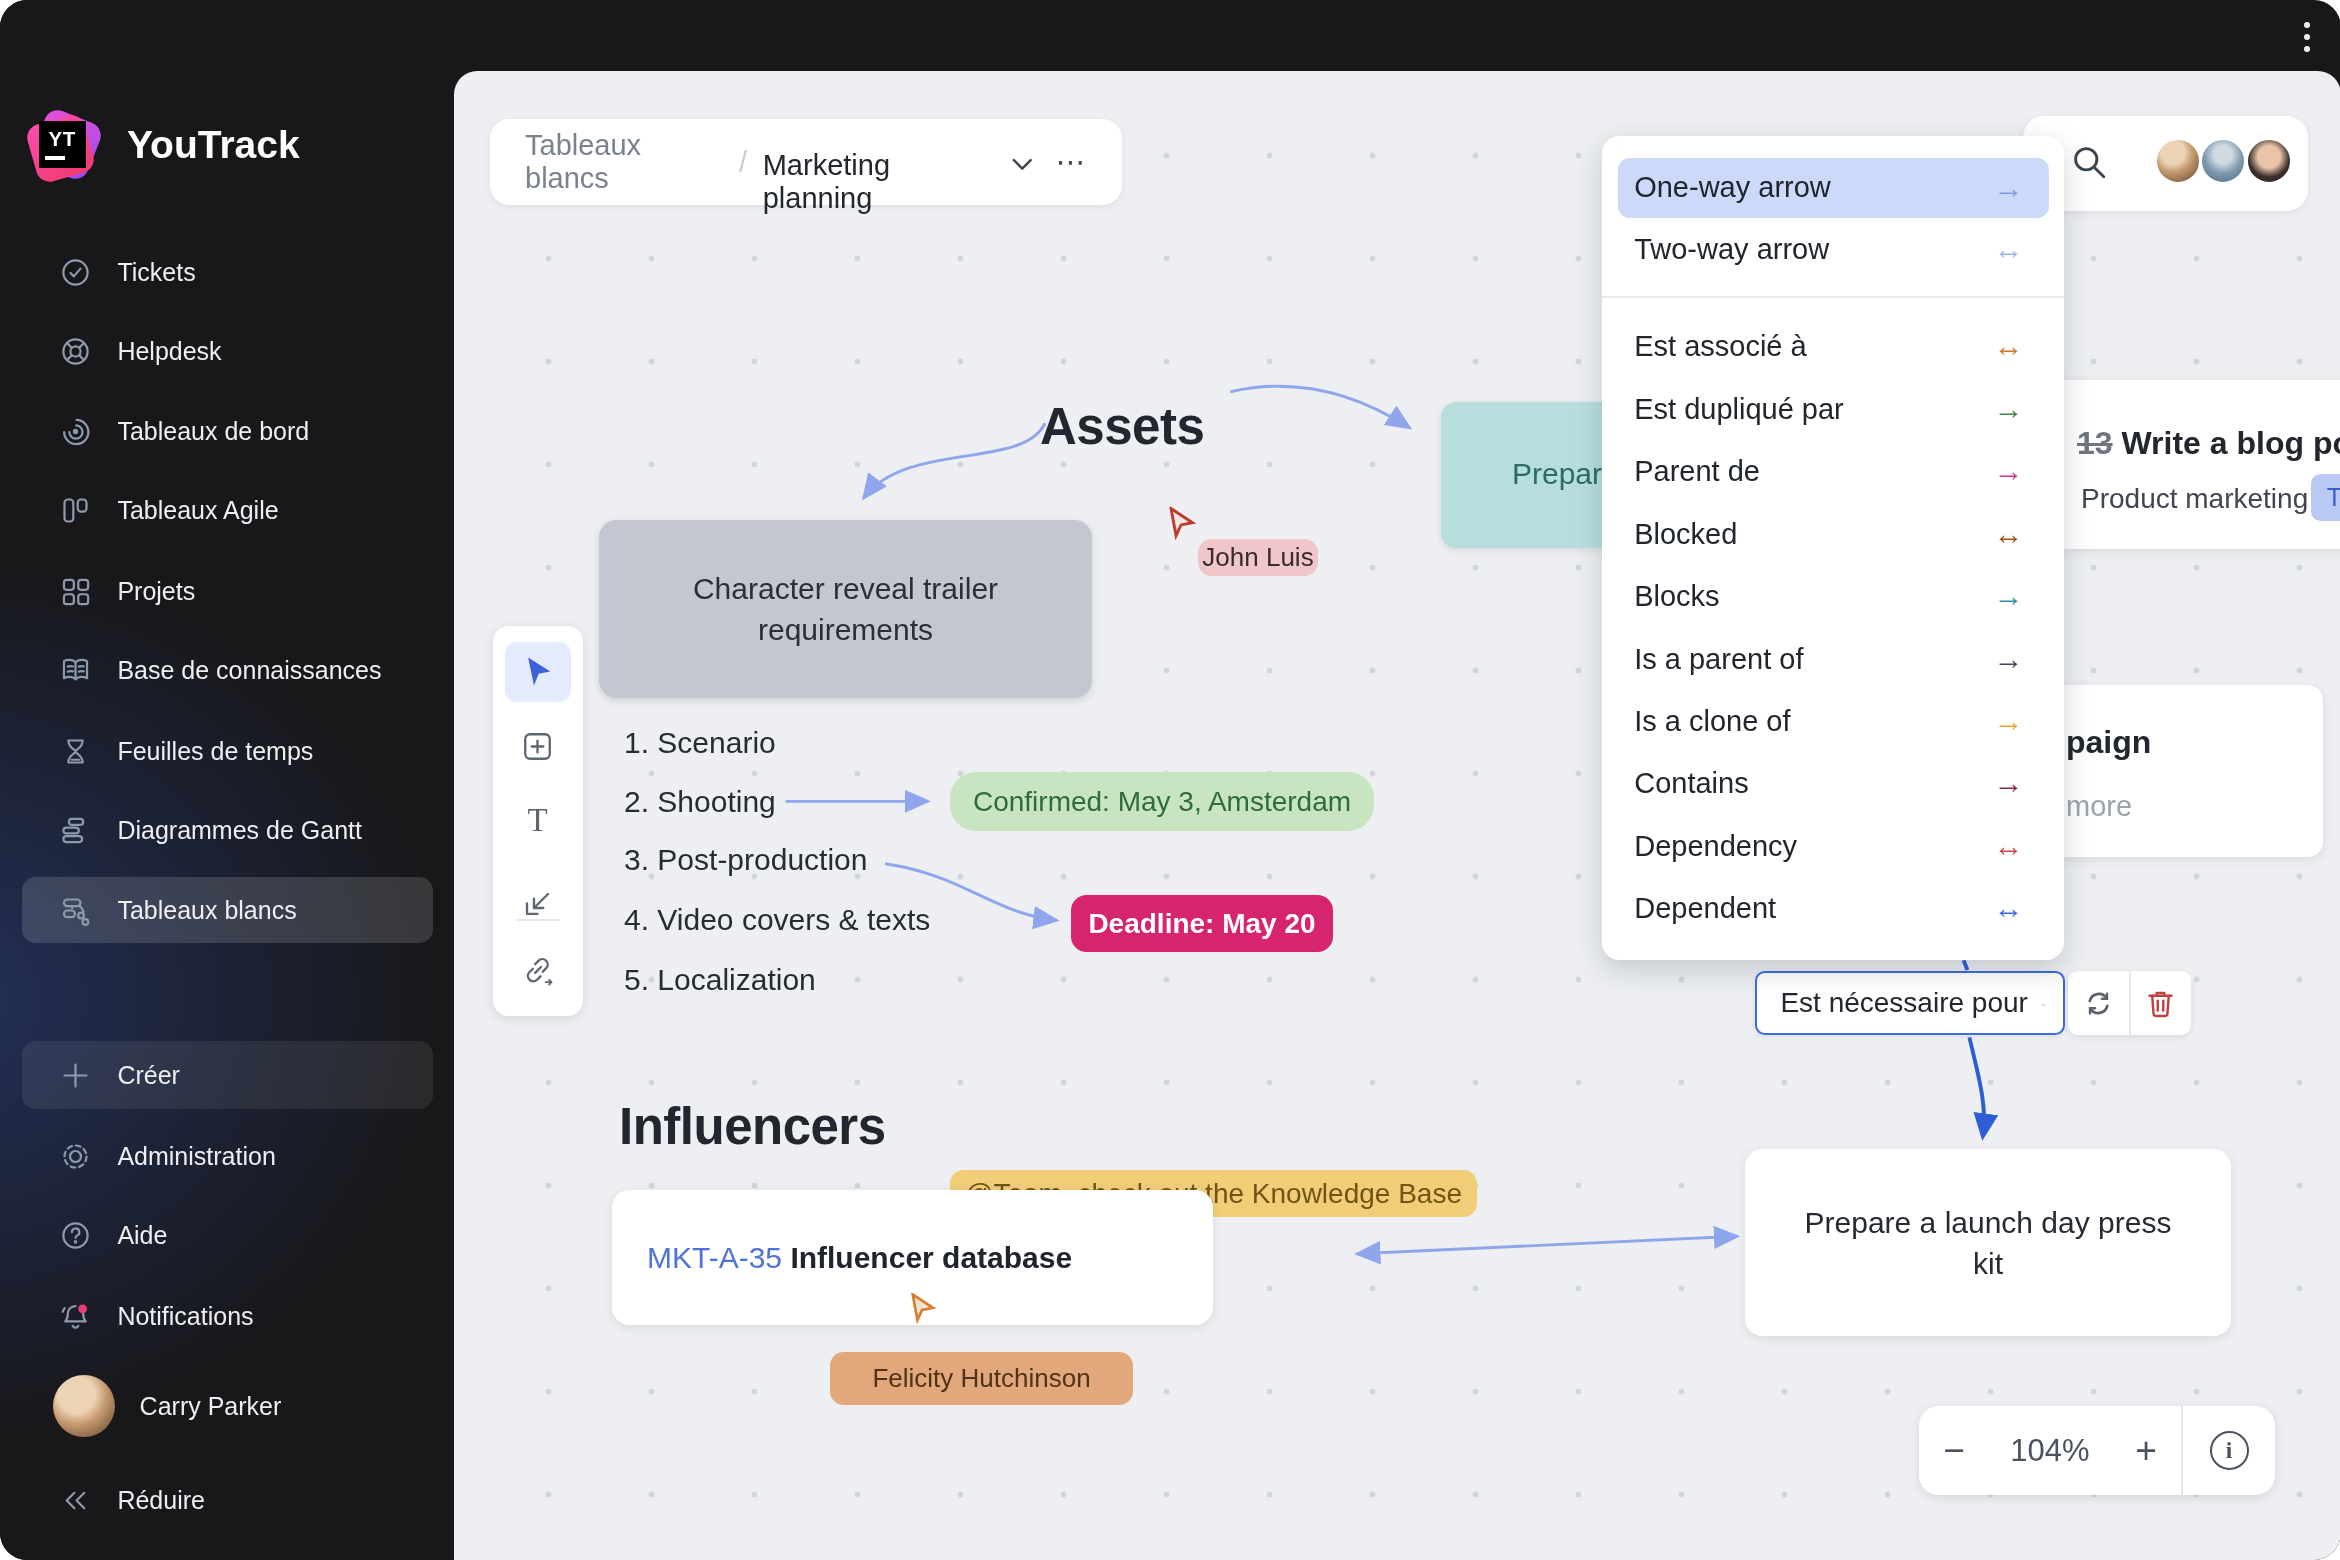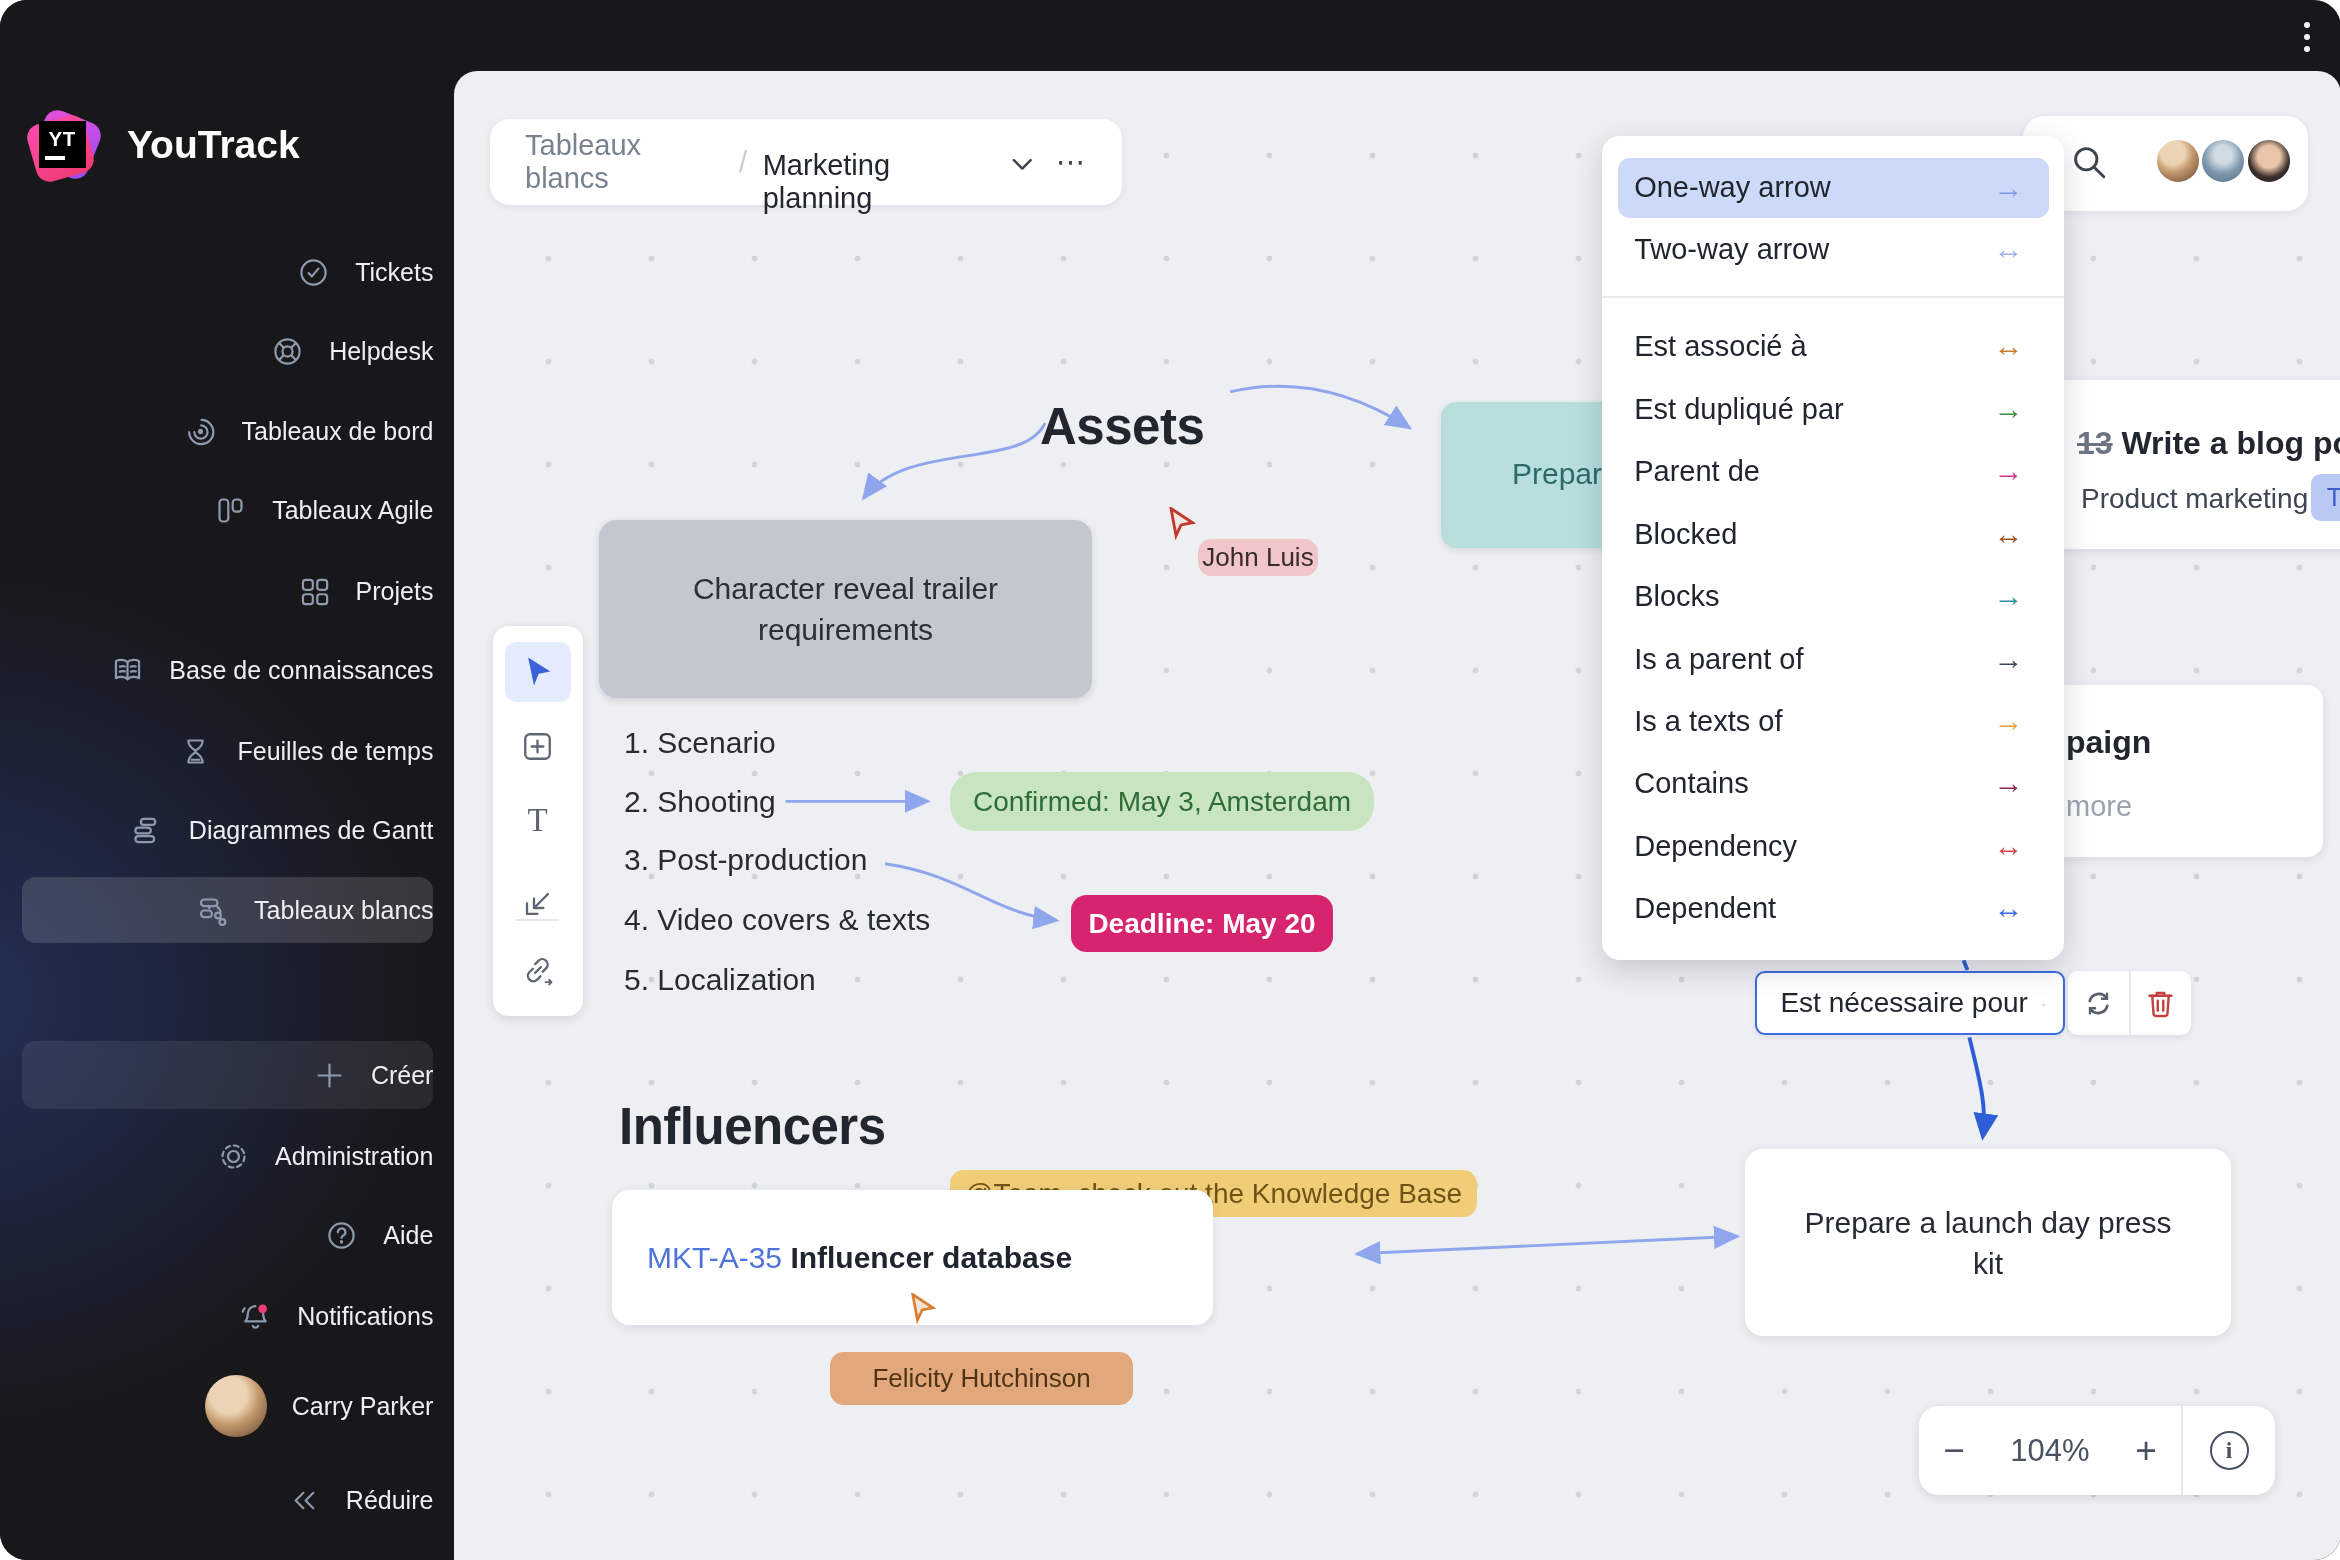--- a/index.html
+++ b/index.html
@@ -19,21 +19,21 @@
   .logo { position:absolute; left:27px; top:109px; width:76px; height:74px; }
   .logo .blob1,.logo .blob2 { position:absolute; width:59px; height:59px; border-radius:13.7px; }
   .logo .blob1 { left:9.8px; top:5.9px; background:linear-gradient(135deg,#e750d8,#9b4bf0); transform:rotate(22deg); }
   .logo .blob2 { left:3.9px; top:9.8px; background:linear-gradient(160deg,#ff4bb0,#ef3a6e); transform:rotate(-16deg); }
   .logo .yt { position:absolute; left:11.7px; top:11.7px; width:47px; height:47px; background:#000; color:#fff;
     font-weight:700; font-size:20.5px; text-align:center; padding-top:5.9px; letter-spacing:0.5px; }
   .logo .yt::after { content:""; position:absolute; left:6.8px; bottom:7.8px; width:19.5px; height:3.9px; background:#fff; }
   .app-name { position:absolute; left:127px; top:123px; font-size:39px; font-weight:600; color:#fdfdfe; }
 
   .nav-item { position:absolute; left:22.4px; width:411px; height:66px; display:flex; align-items:center;
-    padding-left:37px; border-radius:13.7px; cursor:pointer;justify-content:flex-end; }
+    padding-left:37px; border-radius:13.7px; cursor:pointer; }
   .nav-item svg { width:33px; height:33px; flex:0 0 33px; }
   .nav-item .lbl { margin-left:25px; font-size:25px; color:#edeff3; font-weight:400; white-space:nowrap; }
   .nav-item.active { background:rgba(255,255,255,.14); }
   .nav-item.create { background:rgba(255,255,255,.08); height:68px; }
   .icn { stroke:#8d9aad; stroke-width:2; fill:none; stroke-linecap:round; stroke-linejoin:round; }
   .avatar { width:62px; height:62px; border-radius:50%; flex:0 0 62px; margin-left:-7.8px;
     background:radial-gradient(circle at 38% 32%, #ecd3b4 0 32%, #c59a6e 52%, #8a6848 78%, #6e5138); }
   .bell-dot { fill:#ed3e74; stroke:none; }
 
   
@@ -438,21 +438,21 @@
         </div>
       <div class="lm-row" style="top:430px">
           <span>Blocks</span>
           <span class="lm-arrow" style="color: rgb(46, 144, 166);">→</span>
         </div>
       <div class="lm-row" style="top:493px">
           <span>Is a parent of</span>
           <span class="lm-arrow" style="color: rgb(63, 70, 84);">→</span>
         </div>
       <div class="lm-row" style="top:555px">
-          <span>Is a texts of</span>
+          <span>Is a clone of</span>
           <span class="lm-arrow" style="color: rgb(230, 164, 59);">→</span>
         </div>
       <div class="lm-row" style="top:617px">
           <span>Contains</span>
           <span class="lm-arrow" style="color: rgb(135, 41, 79);">→</span>
         </div>
       <div class="lm-row" style="top:680px">
           <span>Dependency</span>
           <span class="lm-arrow" style="color: rgb(210, 75, 75);">↔</span>
         </div>

